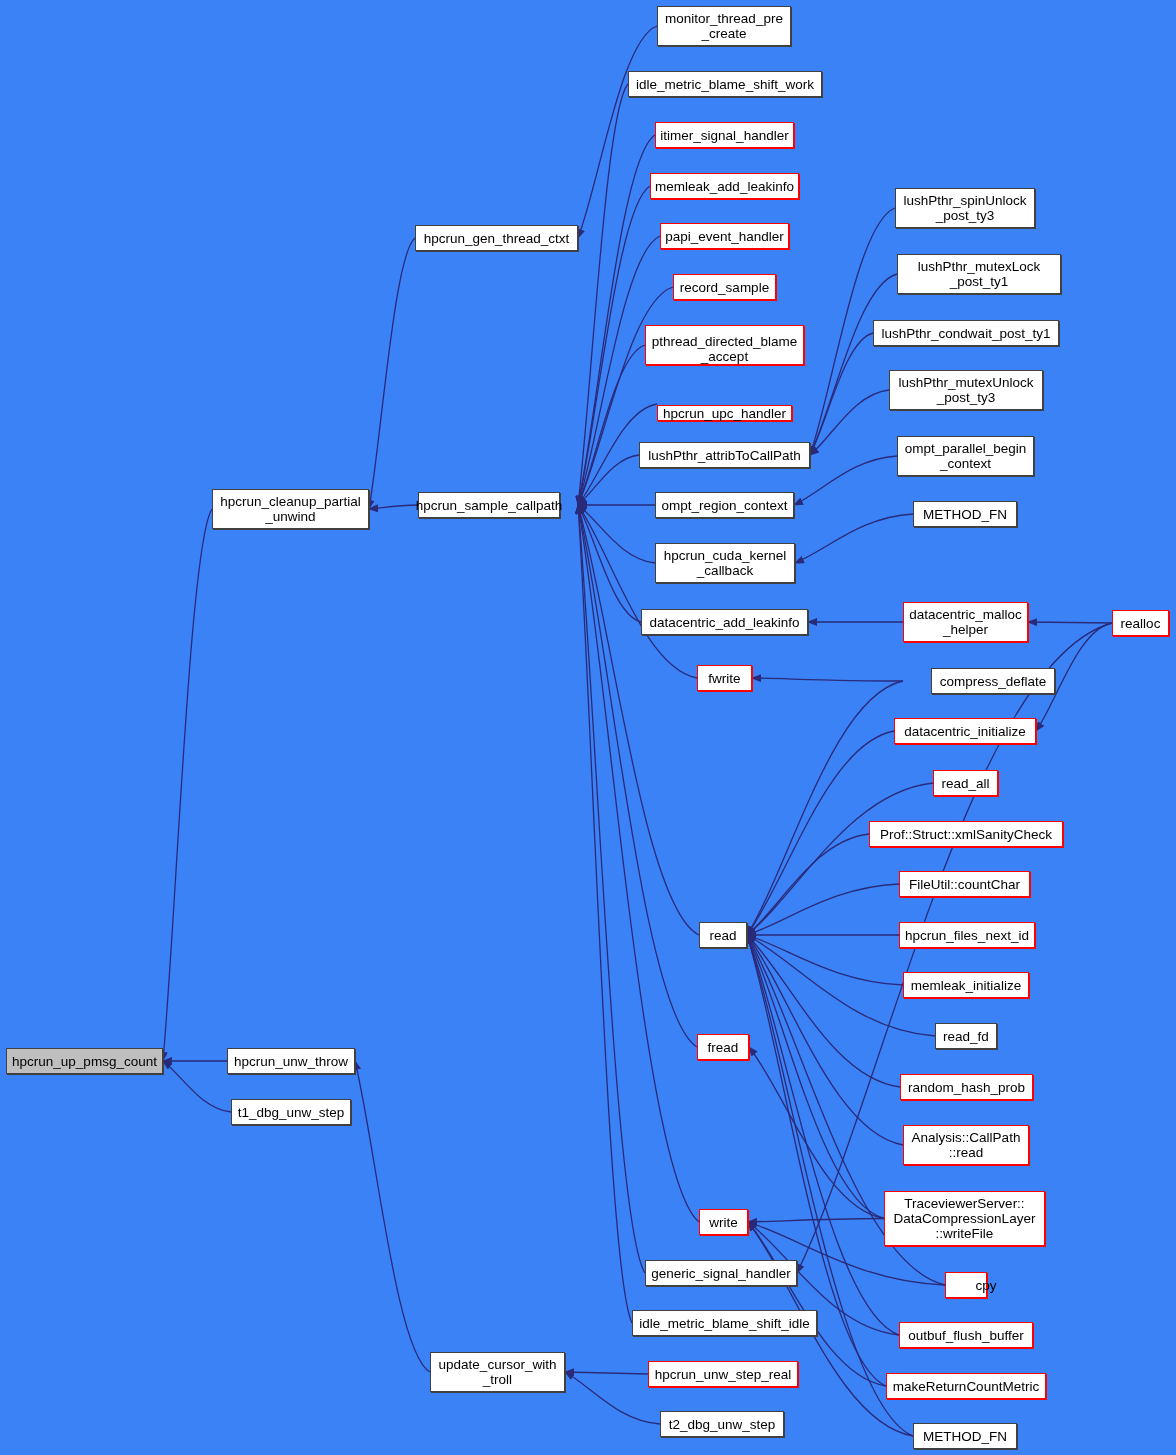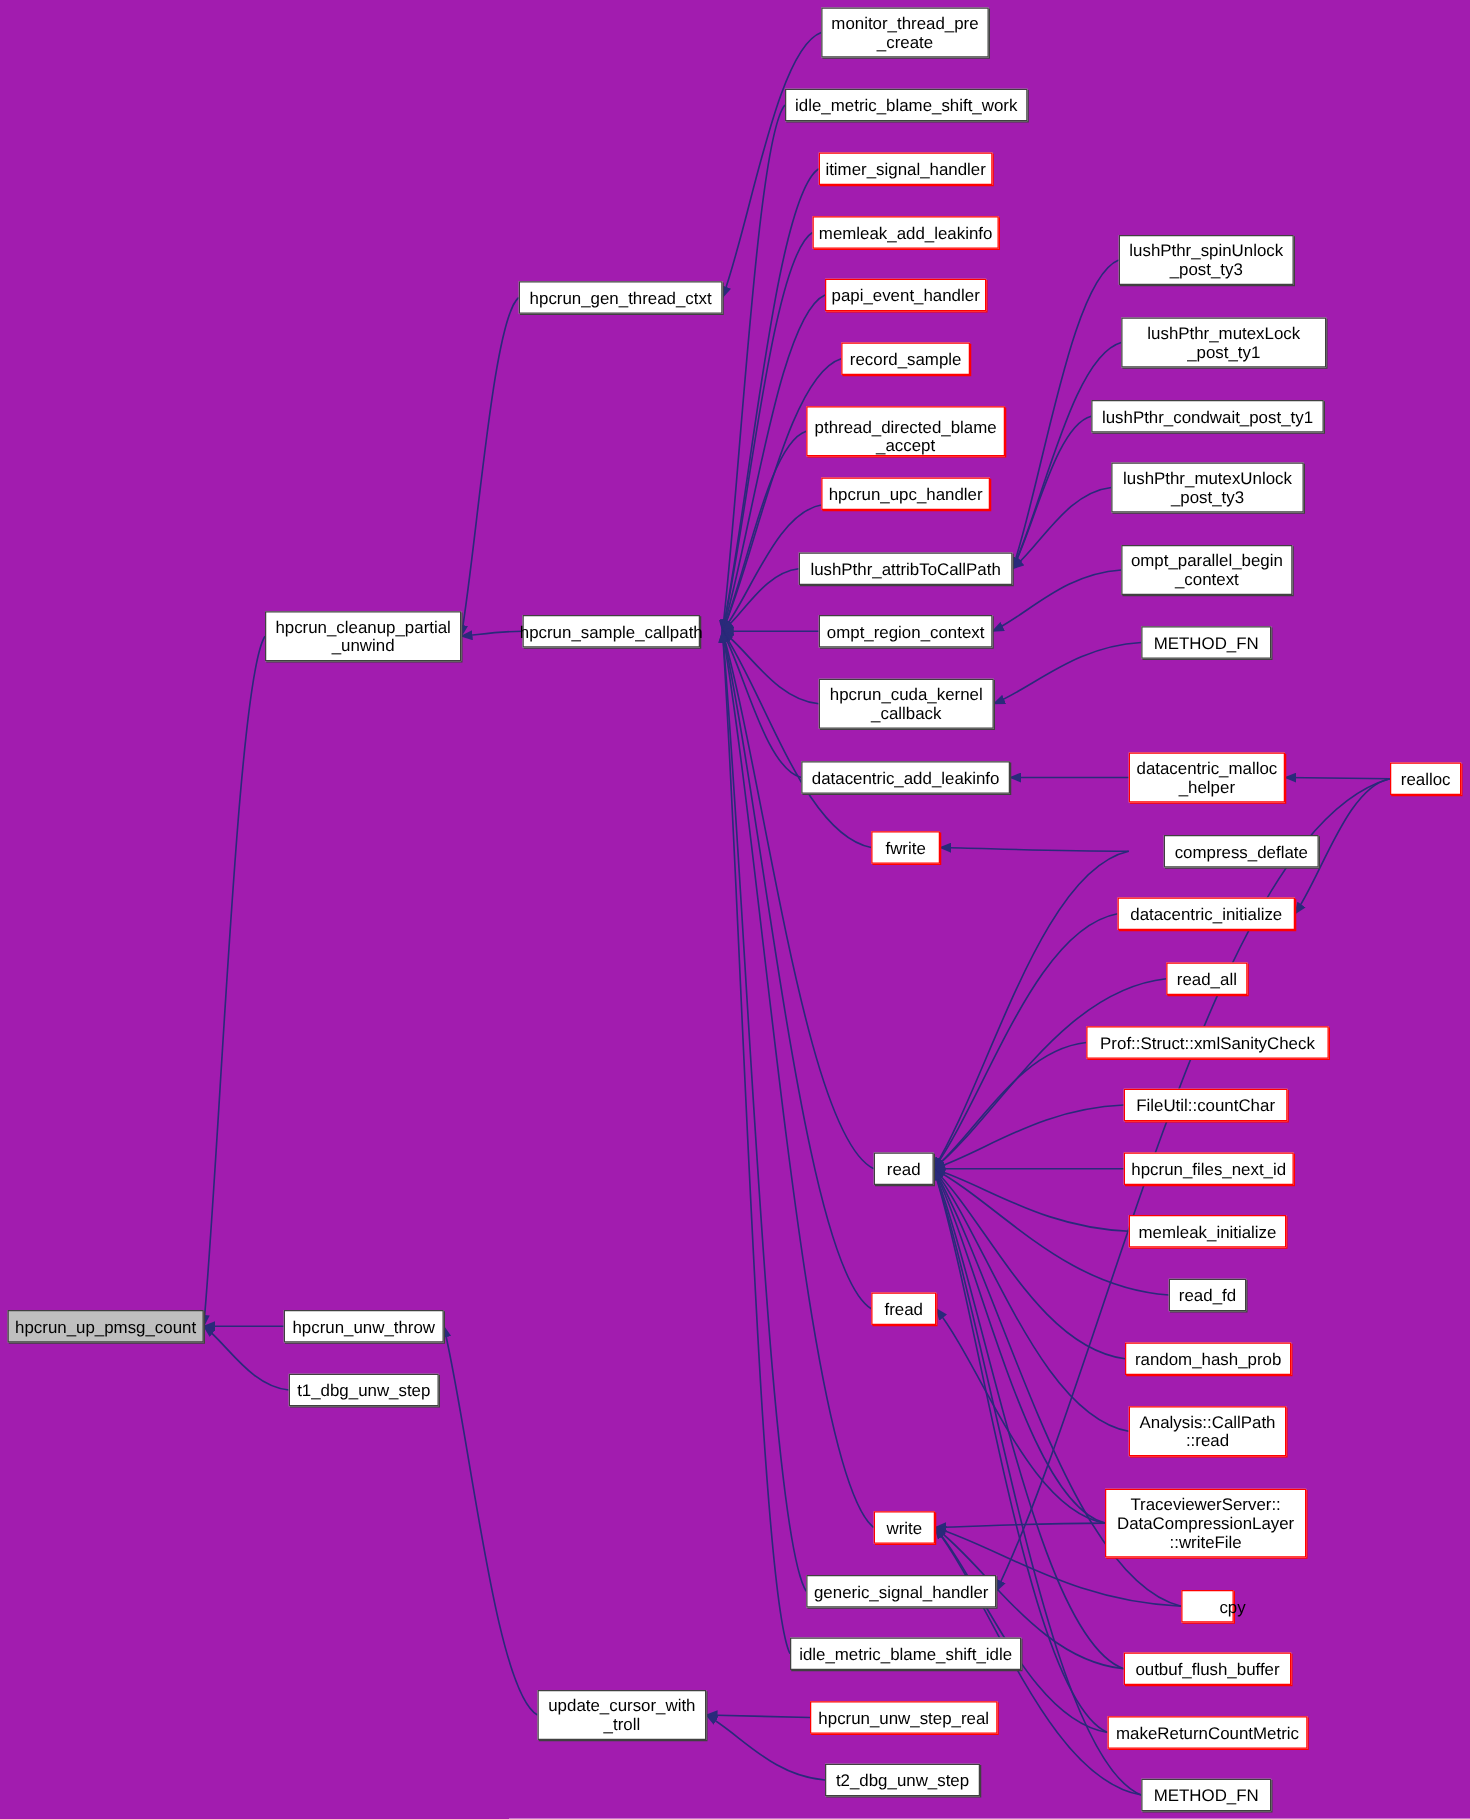--- a/index.html
+++ b/index.html
@@ -1,17 +1,17 @@
 <!DOCTYPE html>
 <html><head>
 <meta charset="utf-8">
 <style>
   html,body{margin:0;padding:0;background:#ffffff;}
   body{font-family:"Liberation Sans","DejaVu Sans",sans-serif;}
-  #graph{position:relative;width:1176px;height:1455px;overflow:hidden;background:#a21caf;}
+  #graph{position:relative;width:1176px;height:1455px;overflow:hidden;background:#3b82f6;}
   svg#edges{position:absolute;left:0;top:0;width:1176px;height:1455px;}
   .node{position:absolute;box-sizing:border-box;display:flex;align-items:center;
         justify-content:center;text-align:center;background:#ffffff;
         font-size:13.5px;line-height:15px;color:#000;letter-spacing:0px;
         white-space:pre-line;}
   .node.k{border:1px solid #404040;box-shadow:1px 1px 0 0 #404040;}
   .node.r{border:1px solid #ff0000;box-shadow:1px 1px 0 0 #ff0000;}
   .node.hl{background:#bfbfbf;border:1px solid #404040;box-shadow:1px 1px 0 0 #404040;}
   .node span{display:block;padding:0 5px;}
 </style>
@@ -89,21 +89,21 @@
   <div id="node-layer">
       <div class="node k" style="left: 657px; top: 6px; width: 134px; height: 40px;"><span>monitor_thread_pre
 _create</span></div>
       <div class="node k" style="left: 628px; top: 71px; width: 194px; height: 26px;"><span>idle_metric_blame_shift_work</span></div>
       <div class="node r" style="left: 655px; top: 122px; width: 139px; height: 26px;"><span>itimer_signal_handler</span></div>
       <div class="node r" style="left: 650px; top: 173px; width: 149px; height: 26px;"><span>memleak_add_leakinfo</span></div>
       <div class="node r" style="left: 660px; top: 223px; width: 129px; height: 26px;"><span>papi_event_handler</span></div>
       <div class="node r" style="left: 673px; top: 274px; width: 103px; height: 26px;"><span>record_sample</span></div>
       <div class="node r" style="left: 645px; top: 325px; width: 159px; height: 40px; align-items: flex-end;"><span>pthread_directed_blame
 _accept</span></div>
-      <div class="node r" style="left: 657px; top: 382px; width: 135px; height: 26px;"><span>hpcrun_upc_handler</span></div>
+      <div class="node r" style="left: 657px; top: 405px; width: 135px; height: 16px; justify-content: flex-end;"><span>hpcrun_upc_handler</span></div>
       <div class="node k" style="left: 639px; top: 442px; width: 171px; height: 26px;"><span>lushPthr_attribToCallPath</span></div>
       <div class="node k" style="left: 655px; top: 492px; width: 139px; height: 26px;"><span>ompt_region_context</span></div>
       <div class="node k" style="left: 655px; top: 543px; width: 140px; height: 40px;"><span>hpcrun_cuda_kernel
 _callback</span></div>
       <div class="node k" style="left: 641px; top: 609px; width: 167px; height: 26px;"><span>datacentric_add_leakinfo</span></div>
       <div class="node r" style="left: 697px; top: 665px; width: 55px; height: 26px;"><span>fwrite</span></div>
       <div class="node k" style="left: 415px; top: 225px; width: 163px; height: 26px;"><span>hpcrun_gen_thread_ctxt</span></div>
       <div class="node k" style="left: 212px; top: 489px; width: 157px; height: 40px;"><span>hpcrun_cleanup_partial
 _unwind</span></div>
       <div class="node k" style="left: 418px; top: 492px; width: 142px; height: 26px;"><span>hpcrun_sample_callpath</span></div>

